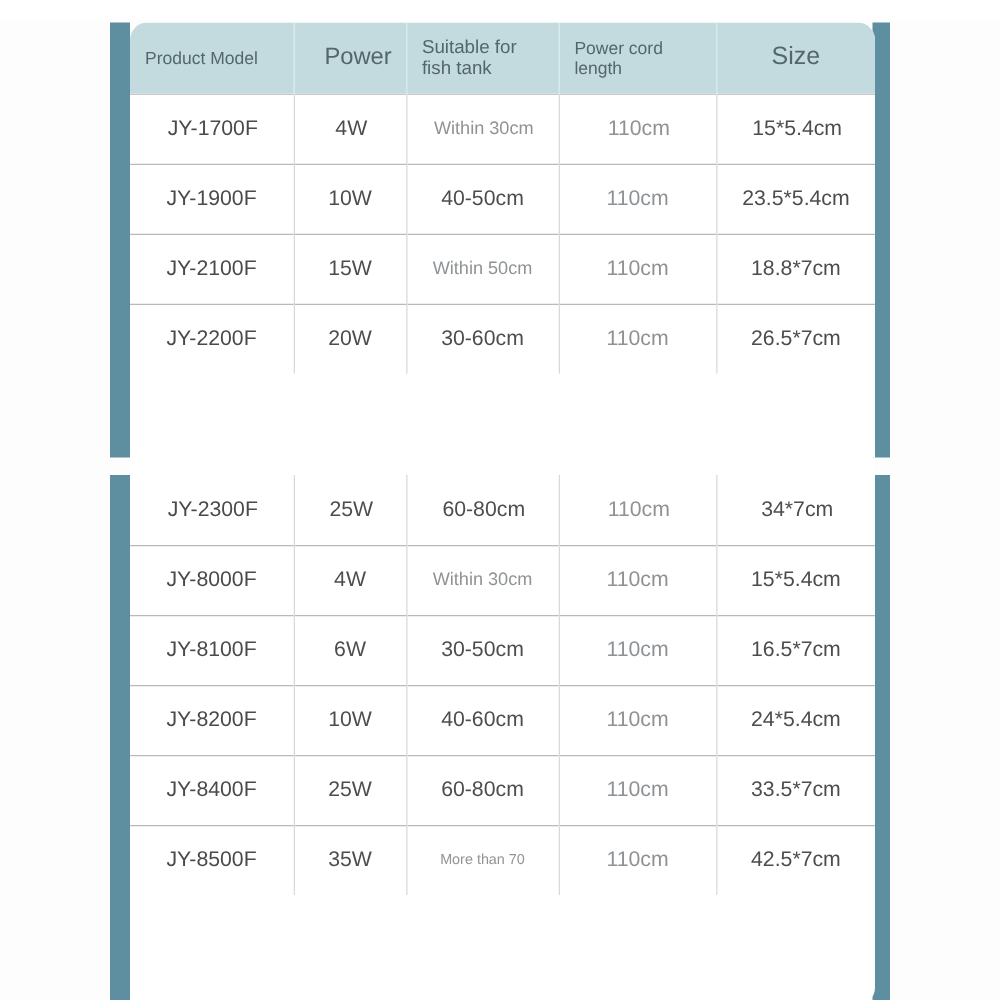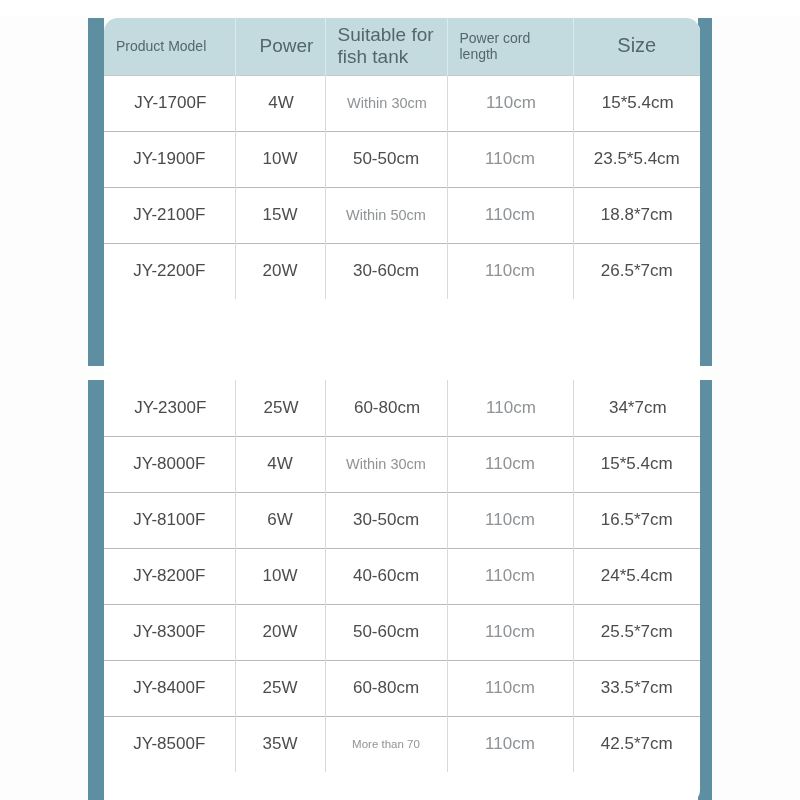--- a/index.html
+++ b/index.html
@@ -86,21 +86,21 @@
     vertical-align: middle;
     border-right: 1px solid #d8eaec;
     box-sizing: border-box;
     font-size: 14.5px;
     line-height: 1.18;
   }
   thead th:last-child { border-right: none; }
 
   th.th-model { font-size: 14px; }
   th.th-power { font-size: 19px; text-align: left; padding-left: 24px; }
-  th.th-tank  { font-size: 19px; }
+  th.th-tank  { font-size: 15px; }
   th.th-cord  { font-size: 14px; }
   th.th-size  { font-size: 20px; text-align: center; padding: 12px; }
 
   tbody td {
     height: 56px;
     padding: 0 6px;
     text-align: center;
     vertical-align: middle;
     border-top: 1px solid #b9b9b9;
     border-right: 1px solid #d9d9d9;
@@ -180,21 +180,21 @@
           <tr>
             <td class="model">JY-1700F</td>
             <td>4W</td>
             <td class="faint">Within 30cm</td>
             <td class="dim">110cm</td>
             <td>15*5.4cm</td>
           </tr>
           <tr>
             <td class="model">JY-1900F</td>
             <td>10W</td>
-            <td>50-50cm</td>
+            <td>40-50cm</td>
             <td class="dim">110cm</td>
             <td>23.5*5.4cm</td>
           </tr>
           <tr>
             <td class="model">JY-2100F</td>
             <td>15W</td>
             <td class="faint">Within 50cm</td>
             <td class="dim">110cm</td>
             <td>18.8*7cm</td>
           </tr>
@@ -243,27 +243,20 @@
             <td>16.5*7cm</td>
           </tr>
           <tr>
             <td class="model">JY-8200F</td>
             <td>10W</td>
             <td>40-60cm</td>
             <td class="dim">110cm</td>
             <td>24*5.4cm</td>
           </tr>
           <tr>
-            <td class="model">JY-8300F</td>
-            <td>20W</td>
-            <td>50-60cm</td>
-            <td class="dim">110cm</td>
-            <td>25.5*7cm</td>
-          </tr>
-          <tr>
             <td class="model">JY-8400F</td>
             <td>25W</td>
             <td>60-80cm</td>
             <td class="dim">110cm</td>
             <td>33.5*7cm</td>
           </tr>
           <tr>
             <td class="model">JY-8500F</td>
             <td>35W</td>
             <td class="faint-sm">More than 70</td>

